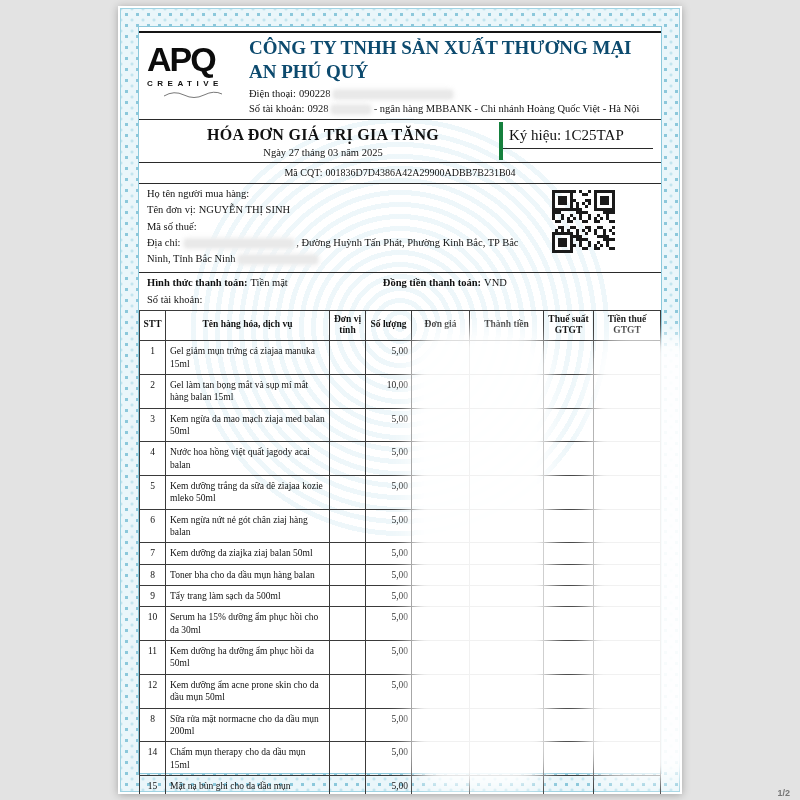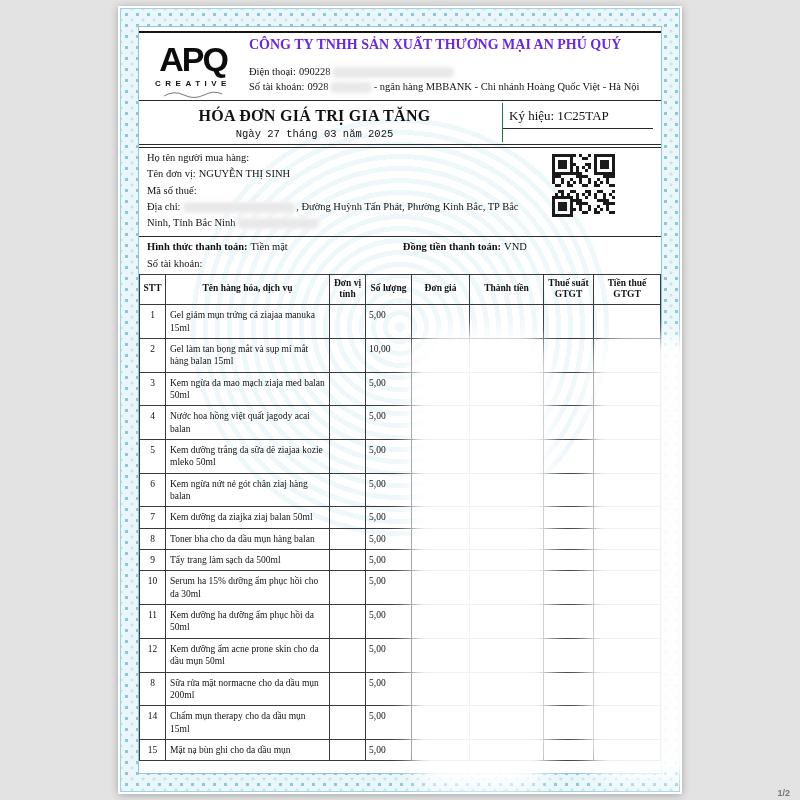--- a/index.html
+++ b/index.html
@@ -7,57 +7,57 @@
   .page{position:absolute;left:118px;top:6px;width:564px;height:788px;background:#fff;
         box-shadow:0 1px 8px rgba(0,0,0,.28);overflow:hidden;}
   .frame{position:absolute;inset:2px;border:1px solid #9ed2e2;background-color:#eaf6fa;
         background-image:radial-gradient(circle,#8cc8db 1.5px,rgba(0,0,0,0) 2px),
                          radial-gradient(circle,#b7dfeb 1px,rgba(0,0,0,0) 1.5px);
         background-size:11px 11px,11px 11px;background-position:0 0,5.5px 5.5px;}
   .inner{position:absolute;inset:20px;background:#fff;border:1px solid #8cc8db;padding:4px 8px 0;}
   .watermark{position:absolute;left:50%;top:300px;width:430px;height:430px;transform:translate(-50%,-50%);
         border-radius:50%;z-index:0;
         background:repeating-radial-gradient(circle at center,rgba(150,205,225,.16) 0 5px,rgba(255,255,255,0) 5px 12px);}
-  .z{position:relative;z-index:1;gap:20px;}
+  .z{position:relative;z-index:1;}
   .topline{border-top:2.5px solid #151515;margin:0 -8px 3px;}
   .hr{border-top:1px solid #2a2a2a;margin:2px -8px;}
   .header{display:flex;gap:10px;}
-  .logo{width:92px;text-align:center;padding-top:6px;flex:none;}
+  .logo{width:92px;padding-top:6px;flex:none;}
   .logo-apq{font-family:"Liberation Sans",sans-serif;font-weight:900;font-size:34px;letter-spacing:-2px;line-height:1;color:#0c0c0c;}
   .logo-sub{font-family:"Liberation Sans",sans-serif;font-size:8px;letter-spacing:4.5px;font-weight:700;margin-top:3px;color:#111;}
   .logo-squiggle{display:block;margin:2px auto 0;}
   .seller{flex:1;}
-  .company-name{color:#6d28d9;font-weight:700;font-size:14px;line-height:1.25;margin-bottom:10px;max-width:420px;}
+  .company-name{color:#0c4a6e;font-weight:700;font-size:19px;line-height:1.25;margin-bottom:2px;max-width:420px;}
   .info-line{font-size:10.5px;line-height:1.5;}
   .lbl{margin-right:3px;}
   .bold{font-weight:700;}
   .inline-blur{display:inline-block;height:9px;border-radius:4px;background:#e9e9e9;
         box-shadow:0 0 4px 2px #f3f3f3;vertical-align:middle;filter:blur(1.5px);}
   .w40{width:40px}.w80{width:80px}.w90{width:90px}.w110{width:110px}.w120{width:120px}
   .title-grid{display:flex;}
   .title-left{flex:1;text-align:center;padding:4px 0 2px;}
   .inv-title{font-size:16px;font-weight:700;letter-spacing:.3px;}
-  .inv-date{font-size:10.5px;margin-top:3px;font-family:Liberation Mono, monospace;}
-  .title-right{width:150px;border-left:1px solid #15803d;font-size:13px;}
+  .inv-date{font-size:10.5px;margin-top:3px;}
+  .title-right{width:150px;border-left:4px solid #15803d;font-size:15px;}
   .title-right .serial{padding:5px 6px 4px;border-bottom:1px solid #2a2a2a;}
   .title-right .number{padding:5px 6px;}
   .num{font-weight:700;}
   .cqt{text-align:center;font-size:10px;padding:2px 0 3px;}
   .buyer{position:relative;padding-right:112px;min-height:84px;}
   .buyer .info-line{line-height:1.55;}
   .qr{position:absolute;right:38px;top:4px;width:63px;height:63px;}
   .payment-row{display:flex;font-size:10.5px;line-height:1.6;}
   .payment-row .currency{margin-left:95px;}
   table{width:calc(100% + 16px);margin:2px -8px 0;border-collapse:collapse;font-size:9.5px;table-layout:fixed;}
   th,td{border:1px solid #3a3a3a;}
   th{font-weight:700;text-align:center;padding:3px 2px;white-space:pre-line;line-height:1.25;}
   td{padding:4px 3px;line-height:1.3;vertical-align:top;}
   .c-stt{text-align:center;}
   .c-name{padding-left:4px;}
-  .c-qty{}
+  .c-qty{text-align:right;}
   .smudge{position:absolute;z-index:5;background:rgba(255,255,255,.93);filter:blur(6px);
         border-radius:28px;box-shadow:0 0 18px 10px rgba(255,255,255,.85);}
   .smudge-a{left:300px;top:332px;width:125px;height:442px;}
   .smudge-b{left:478px;top:338px;width:104px;height:428px;transform:rotate(1deg);}
   .page-indicator{position:absolute;right:10px;bottom:2px;font-size:9px;color:#777;font-family:"Liberation Sans",sans-serif;font-weight:bold;}
 </style>
 </head>
 <body>
 
 <div class="canvas">
@@ -98,20 +98,23 @@
           <div class="inv-date">Ngày 27 tháng 03 năm 2025</div>
         </div>
         <div class="title-right">
           <div class="serial">
             <span class="lbl">Ký hiệu:</span><span>1C25TAP</span>
           </div>
         </div>
       </div>
 
       <div class="hr z"></div>
+      <div class="cqt z">
+        <span class="lbl">Mã CQT:</span><span>001836D7D4386A42A29900ADBB7B231B04</span>
+      </div>
       <div class="hr z"></div>
 
       <div class="buyer z">
         <svg class="qr" viewBox="0 0 63 63">
             <rect x="0" y="0" width="3" height="3" fill="#1a1a1a"></rect>
             <rect x="0" y="3" width="3" height="3" fill="#1a1a1a"></rect>
             <rect x="0" y="6" width="3" height="3" fill="#1a1a1a"></rect>
             <rect x="0" y="9" width="3" height="3" fill="#1a1a1a"></rect>
             <rect x="0" y="12" width="3" height="3" fill="#1a1a1a"></rect>
             <rect x="0" y="15" width="3" height="3" fill="#1a1a1a"></rect>

